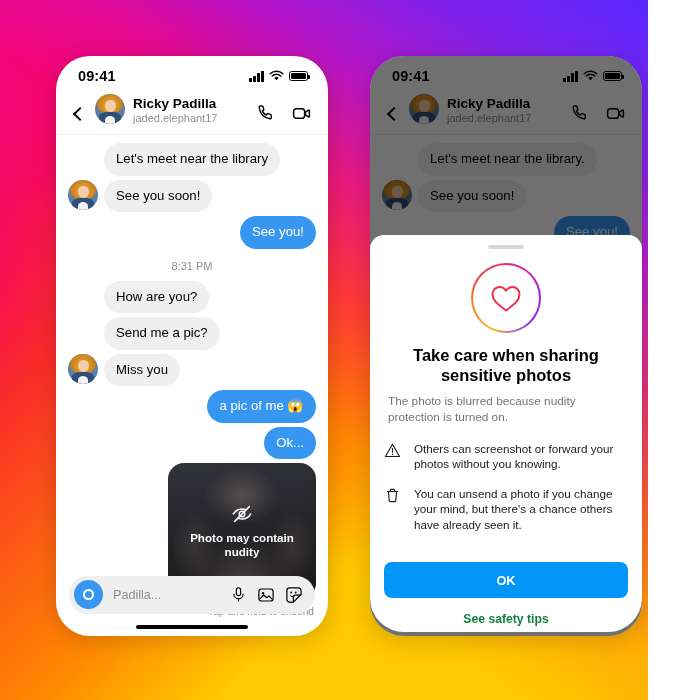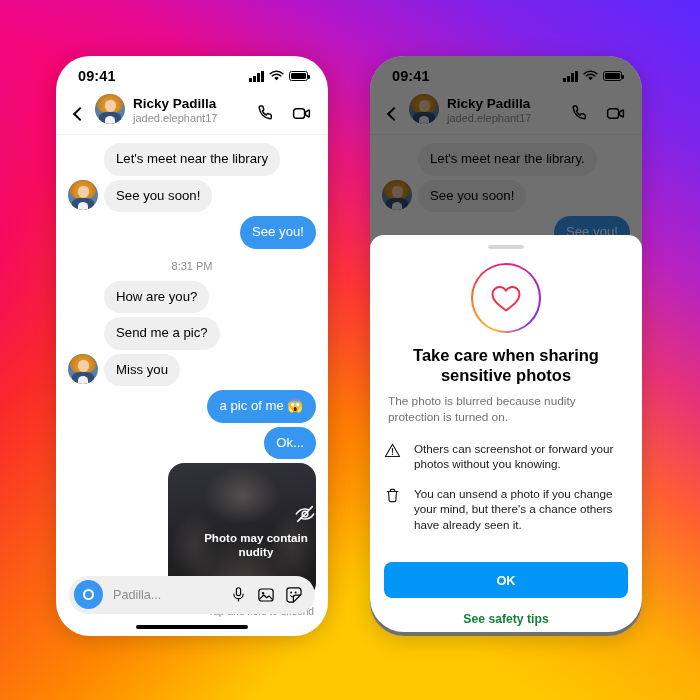--- a/index.html
+++ b/index.html
@@ -3,21 +3,21 @@
 <meta charset="utf-8">
 <style>
   * { box-sizing: border-box; margin: 0; padding: 0; }
   html, body {
     width: 700px; height: 700px;
     font-family: "Liberation Sans", sans-serif;
     overflow: hidden;
   }
   #stage {
     position: relative;
-    width: 700px; height: 700px;
+    width: 648px; height: 700px;
     background:
       linear-gradient(135deg,
         #e000b8 0%,
         #f4006e 16%,
         #fa2b28 30%,
         #fc5a15 42%,
         #ff8a00 55%,
         #ffc800 68%),
       #ff8a00;
     overflow: hidden;
@@ -133,21 +133,21 @@
     position:relative; overflow:hidden;
     background:
       radial-gradient(ellipse 52px 40px at 50% 24%, rgba(120,108,104,0.55) 0%, rgba(60,55,55,0.0) 72%),
       radial-gradient(ellipse 70px 60px at 50% 88%, rgba(108,95,92,0.5) 0%, rgba(40,38,38,0.0) 75%),
       radial-gradient(ellipse 30px 48px at 18% 62%, rgba(95,85,82,0.38) 0%, rgba(40,38,38,0.0) 78%),
       radial-gradient(ellipse 30px 48px at 84% 62%, rgba(95,85,82,0.38) 0%, rgba(40,38,38,0.0) 78%),
       linear-gradient(175deg, #32333a 0%, #26262b 40%, #1a1918 100%);
   }
   .photo .ov{
     position:absolute; inset:0; display:flex; flex-direction:column;
-    align-items:flex-end; justify-content:center; gap:6px;
+    align-items:center; justify-content:center; gap:6px;
   }
   .photo .cap{
     color:#fff; font-size:11.6px; font-weight:600;
     text-align:center; line-height:1.25; width:120px;
   }
   .unsend{ font-size:10.2px; color:#8e8e8e; margin:7px 2px 0 0; }
 
   
   .composer{
     position:absolute; left:0; right:0; bottom:0;

